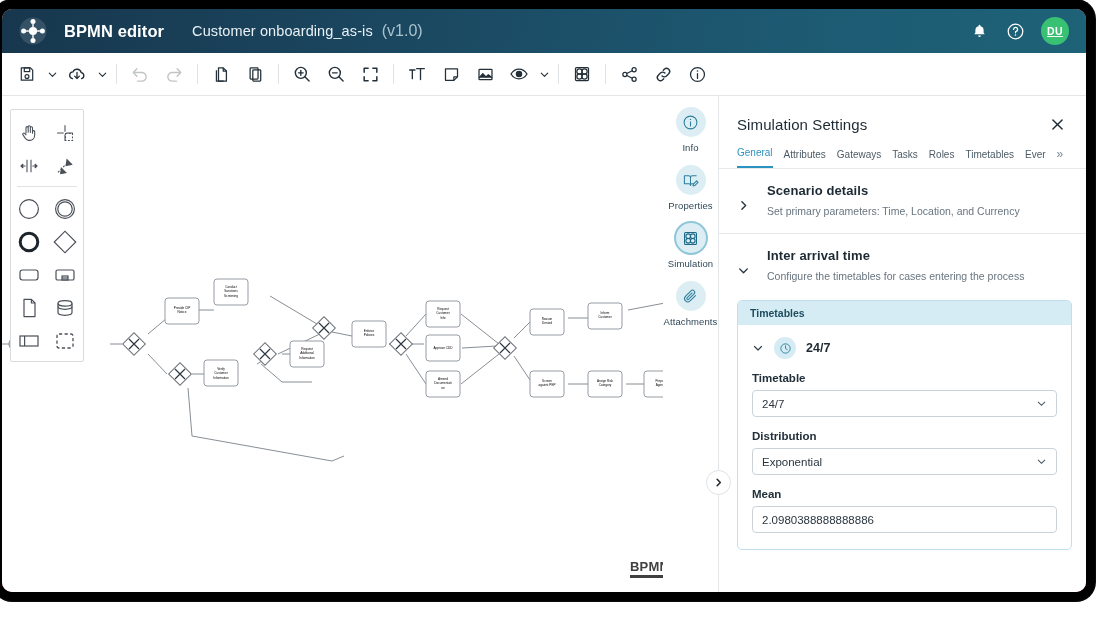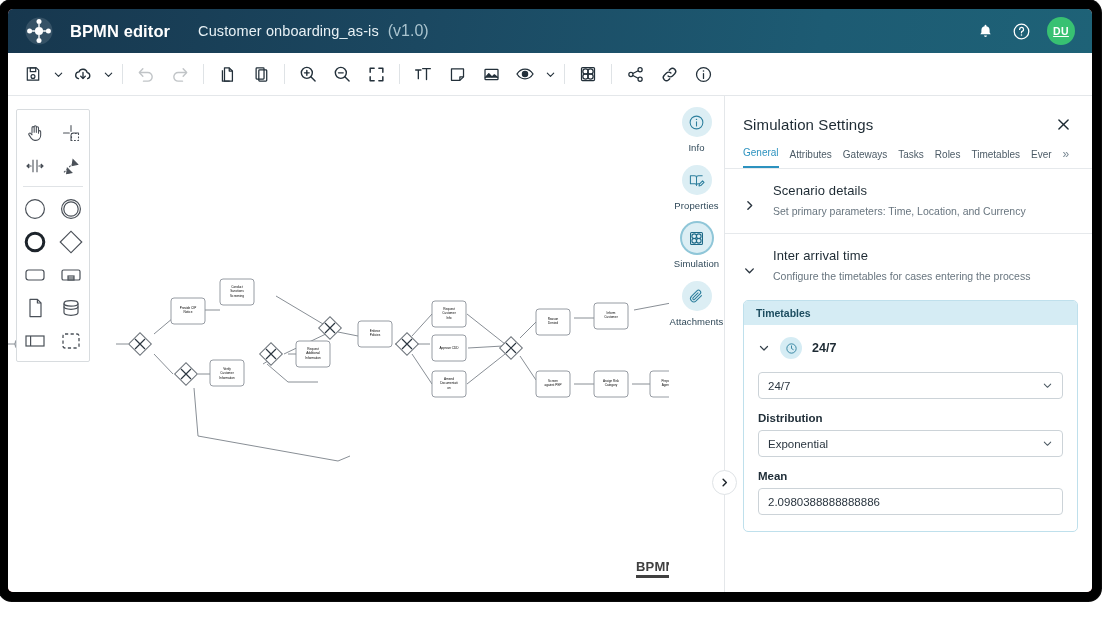--- a/index.html
+++ b/index.html
@@ -5,24 +5,24 @@
   * { box-sizing: border-box; margin: 0; padding: 0; }
   html, body {
     width: 1110px; height: 618px;
     background: #ffffff;
     font-family: "Liberation Sans", sans-serif;
     overflow: hidden;
   }
 
   
   #frame {
-    position: absolute; left: 8px; top: 9px;
+    position: absolute; left: 2px; top: 9px;
     width: 1084px; height: 583px;
     background: #fca5a5;
-    border-radius: 5px;
+    border-radius: 10px;
     overflow: hidden;
     box-shadow: 0 0 0 9px #000000, 0 0 0 10px #0b0b0b;
   }
 
   
   #appbar {
     position: absolute; left: 0; top: 0; width: 1084px; height: 44px;
     background: linear-gradient(100deg, #17374e 0%, #1b4861 38%, #1d5b73 75%, #1e6277 100%);
     display: flex; align-items: center;
   }
@@ -108,21 +108,21 @@
   .panel-title { font-size: 15px; font-weight: normal; color: #1d2a33; letter-spacing: .1px; }
   .panel-close { margin-left: auto; cursor: pointer; color: #1d2a33; font-size: 19px; line-height: 15px; }
   .tabs { display: flex; align-items: flex-end; gap: 11px; padding: 14px 14px 0 18px; border-bottom: 1px solid #e6e9ec; }
   .tab { font-size: 10px; color: #4c5b66; padding-bottom: 8px; cursor: pointer; white-space: nowrap; }
   .tab.active { color: #2c92bf; border-bottom: 2px solid #2c92bf; font-weight: normal; }
   .tab.more { color: #7b8a95; font-size: 12px; padding-bottom: 7px; }
 
   .section { display: flex; padding: 14px 18px 14px 18px; border-bottom: 1px solid #e6e9ec; }
   .sec-chev { width: 30px; flex: 0 0 30px; display: flex; align-items: center; justify-content: flex-start; color: #2b3640; cursor: pointer; padding-top: 8px; }
   .sec-body { flex: 1; }
-  .sec-title { font-size: 13px; font-weight: normal; color: #1d2a33; letter-spacing: .1px; }
+  .sec-title { font-size: 13px; font-weight: bold; color: #1d2a33; letter-spacing: .1px; }
   .sec-sub { font-size: 10.5px; color: #68757f; margin-top: 6px; line-height: 1.45; }
   .btn-row { display: flex; justify-content: flex-end; gap: 8px; margin-top: 12px; }
   .btn {
     font-size: 10.5px; font-weight: bold; padding: 6px 11px; border-radius: 4px;
     background: #ffffff; cursor: pointer; letter-spacing: .1px;
   }
   .btn.gray { border: 1px solid #b9c1c7; color: #2b3640; }
   .btn.teal { border: 1px solid #6fb6cf; color: #2c8fb8; display: flex; align-items: center; gap: 6px; }
   .btn.teal .plus { font-size: 13px; line-height: 10px; font-weight: bold; }
 
@@ -661,20 +661,21 @@
           <div class="tt-clock">
             <svg width="13" height="13" viewBox="0 0 24 24" fill="none" stroke="#2d7f9d" stroke-width="1.7">
               <circle cx="12" cy="12" r="8.6"></circle>
                 <path d="M12 7.2V12l3.2 2" stroke-linecap="round"></path>
             </svg>
           </div>
           <div class="tt-name">24/7</div>
         </div>
 
         <div class="fld">
+          <div class="fld-label">Timetable</div>
           <div class="ctl">
             <span class="val">24/7</span>
             <span class="cv">
               <svg width="11" height="11" viewBox="0 0 24 24" fill="none" stroke="#4a5761" stroke-width="2.2">
                   <path d="M5 9l7 7 7-7" stroke-linecap="round" stroke-linejoin="round"></path>
                 </svg>
             </span>
           </div>
         </div>
 

